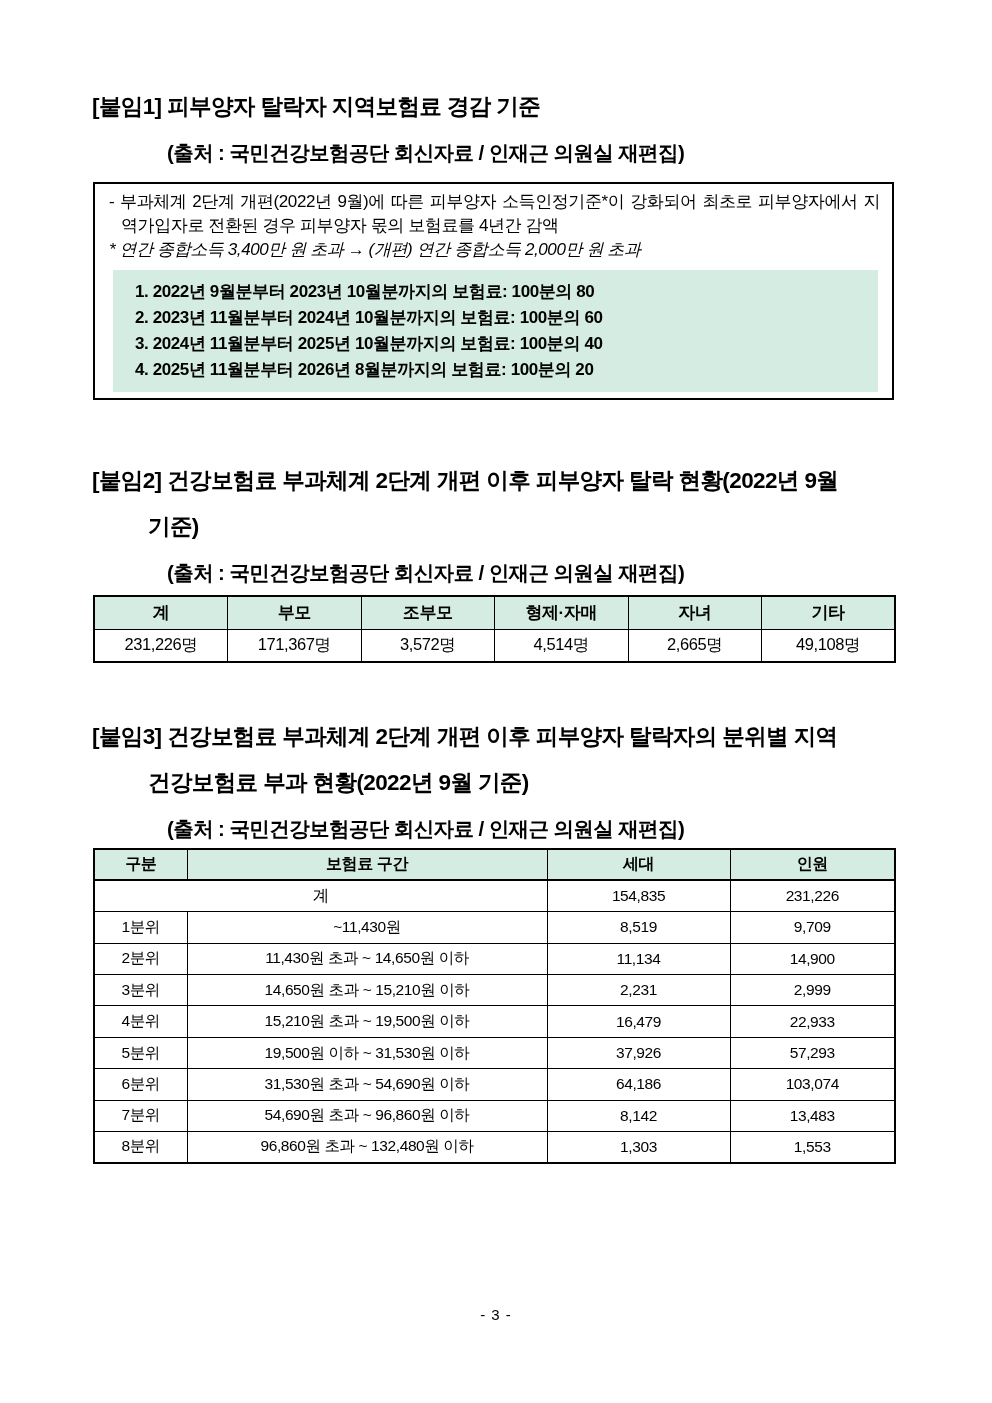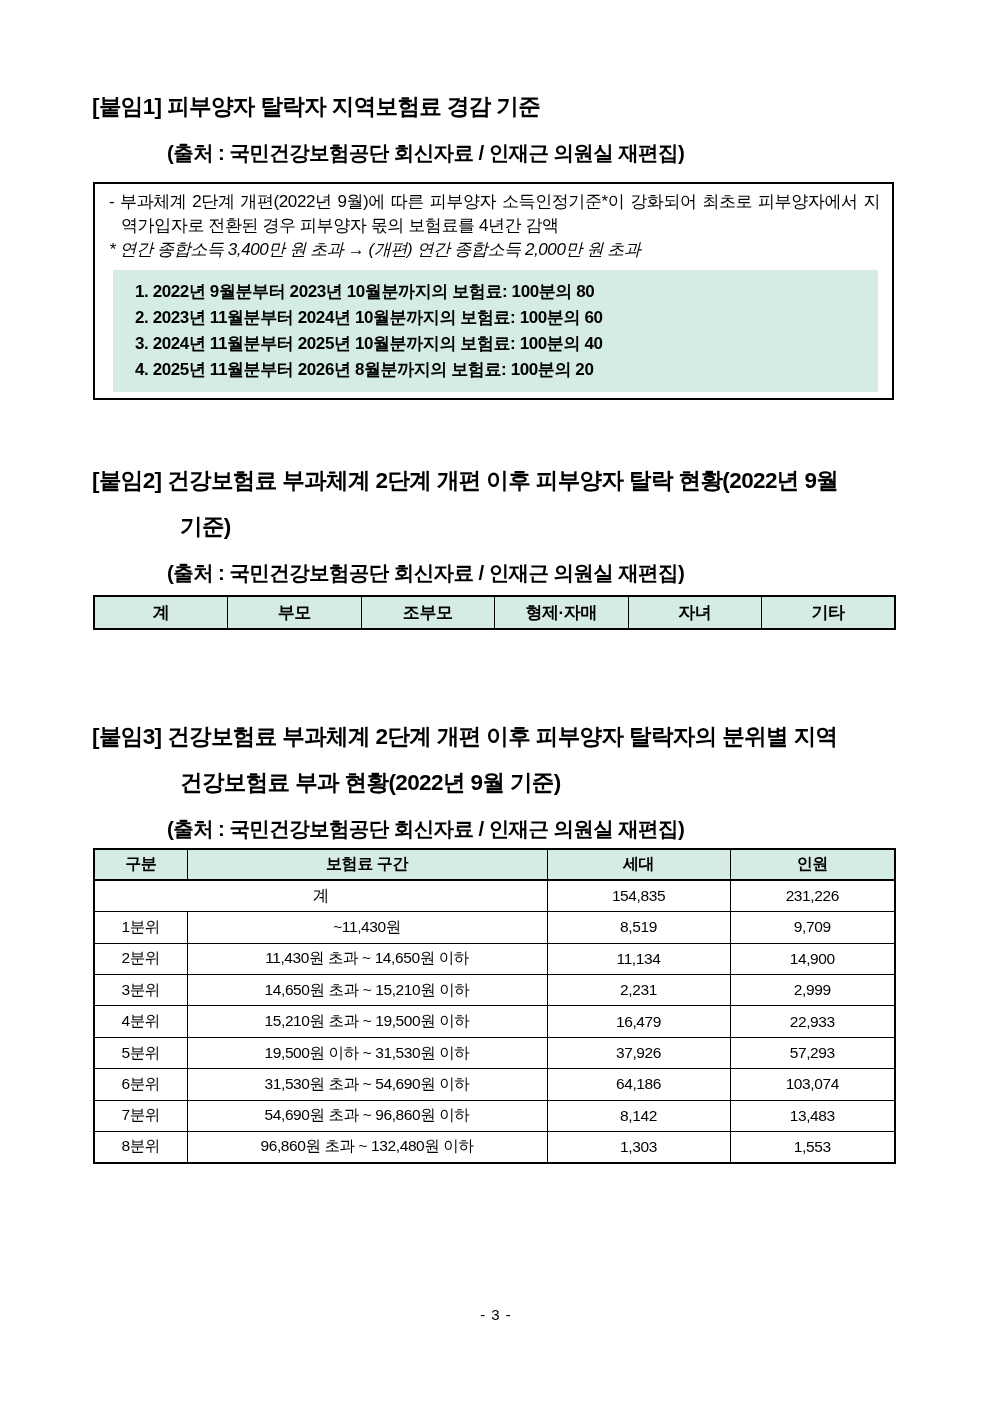--- a/index.html
+++ b/index.html
@@ -6,21 +6,21 @@
   html,body { background:#fff; }
   body {
     width:992px; height:1403px; position:relative; overflow:hidden;
     font-family:"Liberation Sans", sans-serif; color:#000;
   }
   .sec { position:absolute; left:92px; width:810px; }
   .h-line {
     white-space:nowrap; font-size:22.5px; font-weight:800;
     letter-spacing:-0.6px; line-height:46px;
   }
-  .h-line.cont { margin-left:88px; }
+  .h-line.cont { margin-left:56px; }
   .src-line {
     white-space:nowrap; font-size:20.5px; font-weight:800;
     letter-spacing:-0.6px; line-height:46px; margin-left:75px;
   }
   
   .note-box {
     position:absolute; left:93px; top:182px; width:801px; height:218px;
     border:2px solid #000; padding:6px 12px 0 14px; overflow:hidden;
   }
   .note-p {
@@ -93,20 +93,28 @@
   </colgroup>
   <tbody>
       <tr>
     <th>계</th>
     <th>부모</th>
     <th>조부모</th>
     <th>형제·자매</th>
     <th>자녀</th>
     <th>기타</th>
   </tr>
+  <tr>
+    <td>231,226명</td>
+    <td>171,367명</td>
+    <td>3,572명</td>
+    <td>4,514명</td>
+    <td>2,665명</td>
+    <td>49,108명</td>
+  </tr>
 </tbody>
   </table>
 
 <div class="sec" style="top:714px">
   <div class="h-line">[붙임3] 건강보험료 부과체계 2단계 개편 이후 피부양자 탈락자의 분위별 지역</div>
   <div class="h-line cont">건강보험료 부과 현황(2022년 9월 기준)</div>
   <div class="src-line">(출처 : 국민건강보험공단 회신자료 / 인재근 의원실 재편집)</div>
 </div>
 
 <table class="t3">

